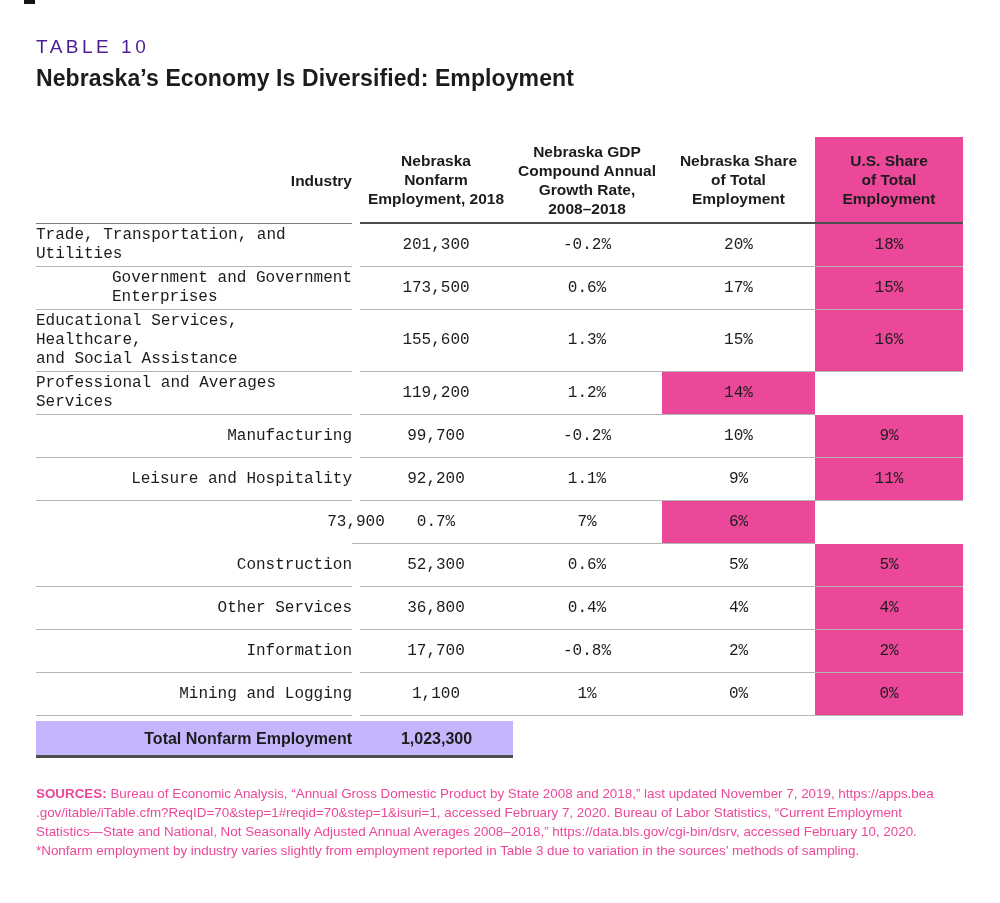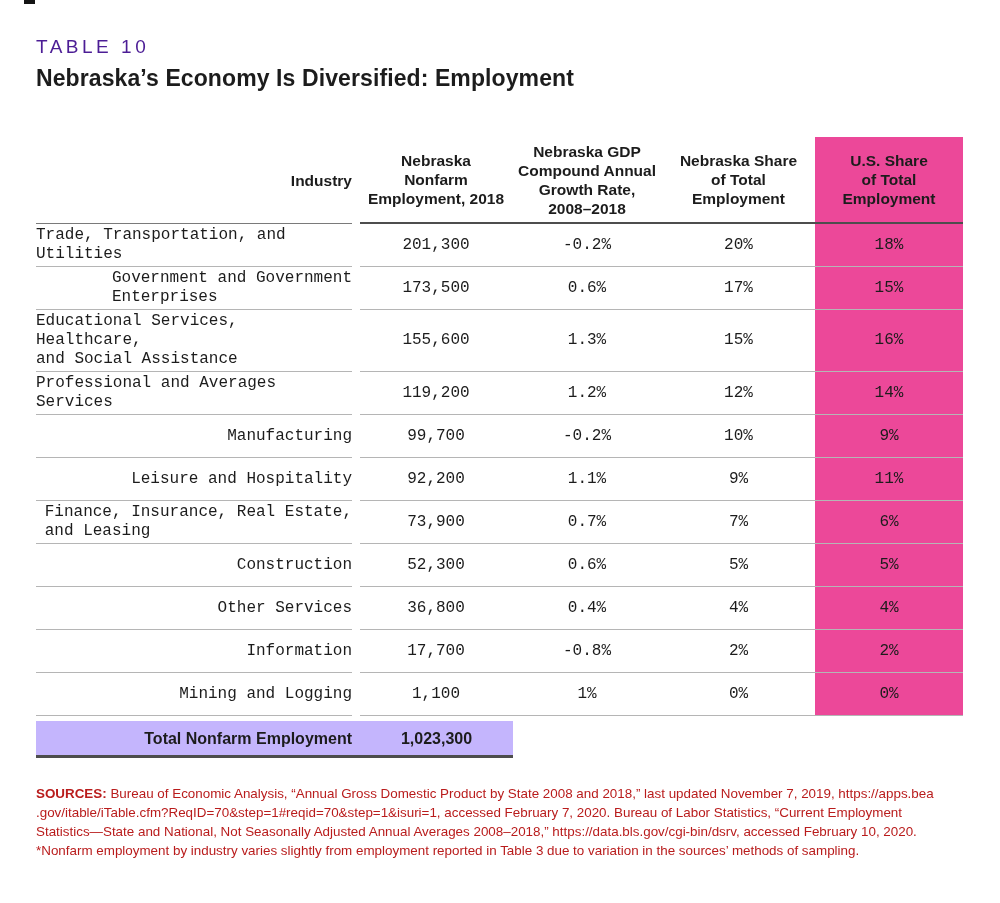--- a/index.html
+++ b/index.html
@@ -76,21 +76,21 @@
     border-bottom: 3px solid #4d4d4d;
   }
   .total-band .cell { min-height: 34px; font-weight: bold; }
 
   
   .sources {
     margin-top: 26px;
     width: 955px;
     font-size: 13.4px;
     line-height: 19px;
-    color: #b91c1c;
+    color: #ec4899;
   }
   .src-line { white-space: nowrap; }
   .b { font-weight: bold; }
 </style>
 </head>
 <body>
 
 <div class="page">
   <div class="artifact"></div>
 
@@ -145,21 +145,20 @@
         <div class="cell val">1.3%</div>
         <div class="cell val">15%</div>
         <div class="cell val us">16%</div>
       </div>
 
       <div class="trow">
         <div class="cell ind">Professional and Averages Services</div>
         <div class="gut"></div>
         <div class="cell val">119,200</div>
         <div class="cell val">1.2%</div>
-        <div class="cell val">12%</div>
         <div class="cell val us">14%</div>
       </div>
 
       <div class="trow">
         <div class="cell ind">Manufacturing</div>
         <div class="gut"></div>
         <div class="cell val">99,700</div>
         <div class="cell val">-0.2%</div>
         <div class="cell val">10%</div>
         <div class="cell val us">9%</div>
@@ -168,22 +167,20 @@
       <div class="trow">
         <div class="cell ind">Leisure and Hospitality</div>
         <div class="gut"></div>
         <div class="cell val">92,200</div>
         <div class="cell val">1.1%</div>
         <div class="cell val">9%</div>
         <div class="cell val us">11%</div>
       </div>
 
       <div class="trow">
-        <div class="cell ind">Finance, Insurance, Real Estate,
-and Leasing</div>
         <div class="gut"></div>
         <div class="cell val">73,900</div>
         <div class="cell val">0.7%</div>
         <div class="cell val">7%</div>
         <div class="cell val us">6%</div>
       </div>
 
       <div class="trow">
         <div class="cell ind">Construction</div>
         <div class="gut"></div>

